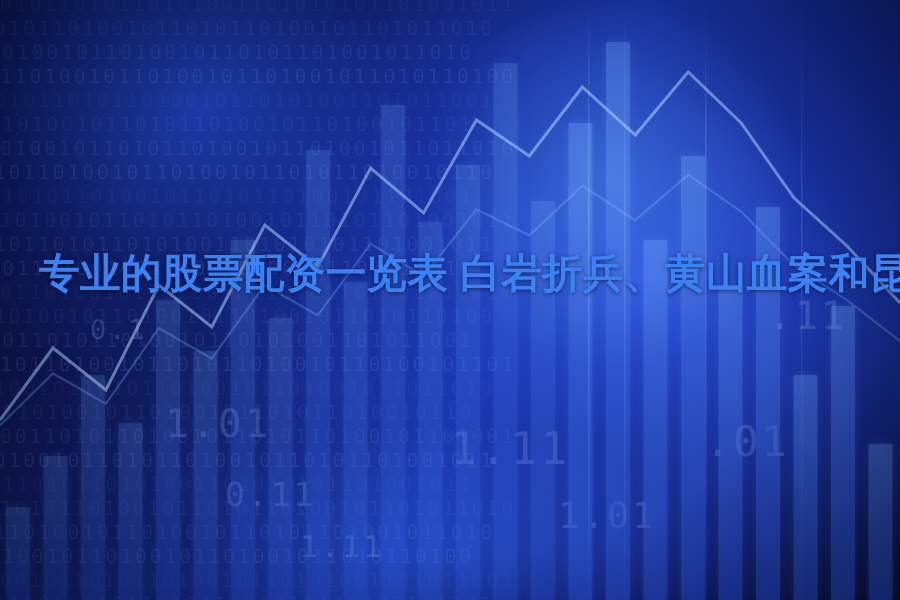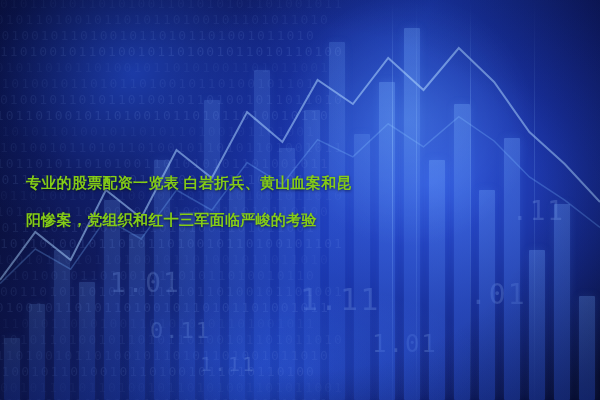--- a/index.html
+++ b/index.html
@@ -77,22 +77,22 @@
     background: radial-gradient(ellipse 520px 380px at 50% 50%, rgba(0,0,0,0) 45%, rgba(3,6,30,0.55) 100%);
     pointer-events: none;
   }
 
   
   .headline {
     position: absolute;
     left: 26px;
     right: 26px;
     top: 164px;
-    color: #84cc16;
-    font-size: 15px;
+    color: #3b82f6;
+    font-size: 27px;
     line-height: 37px;
     font-weight: bold;
     letter-spacing: 0.3px;
     text-shadow: 0 1px 3px rgba(0,0,0,0.55);
   }
   .headline .ln { display: block; white-space: nowrap; }
 </style>
 </head>
 <body>
 
@@ -137,16 +137,15 @@
   <div class="streak" style="left:392px;opacity:.85"></div>
   <div class="streak" style="left:416px;opacity:.55"></div>
   <div class="streak" style="left:470px;opacity:.7"></div>
   <div class="streak" style="left:534px;opacity:.4"></div>
 
   <div class="bg-glow"></div>
   <div class="vignette"></div>
 
   <div class="headline">
     <span class="ln">专业的股票配资一览表 白岩折兵、黄山血案和昆</span>
-    <span class="ln">阳惨案，党组织和红十三军面临严峻的考验</span>
   </div>
 
 </div>
 
 </body></html>

